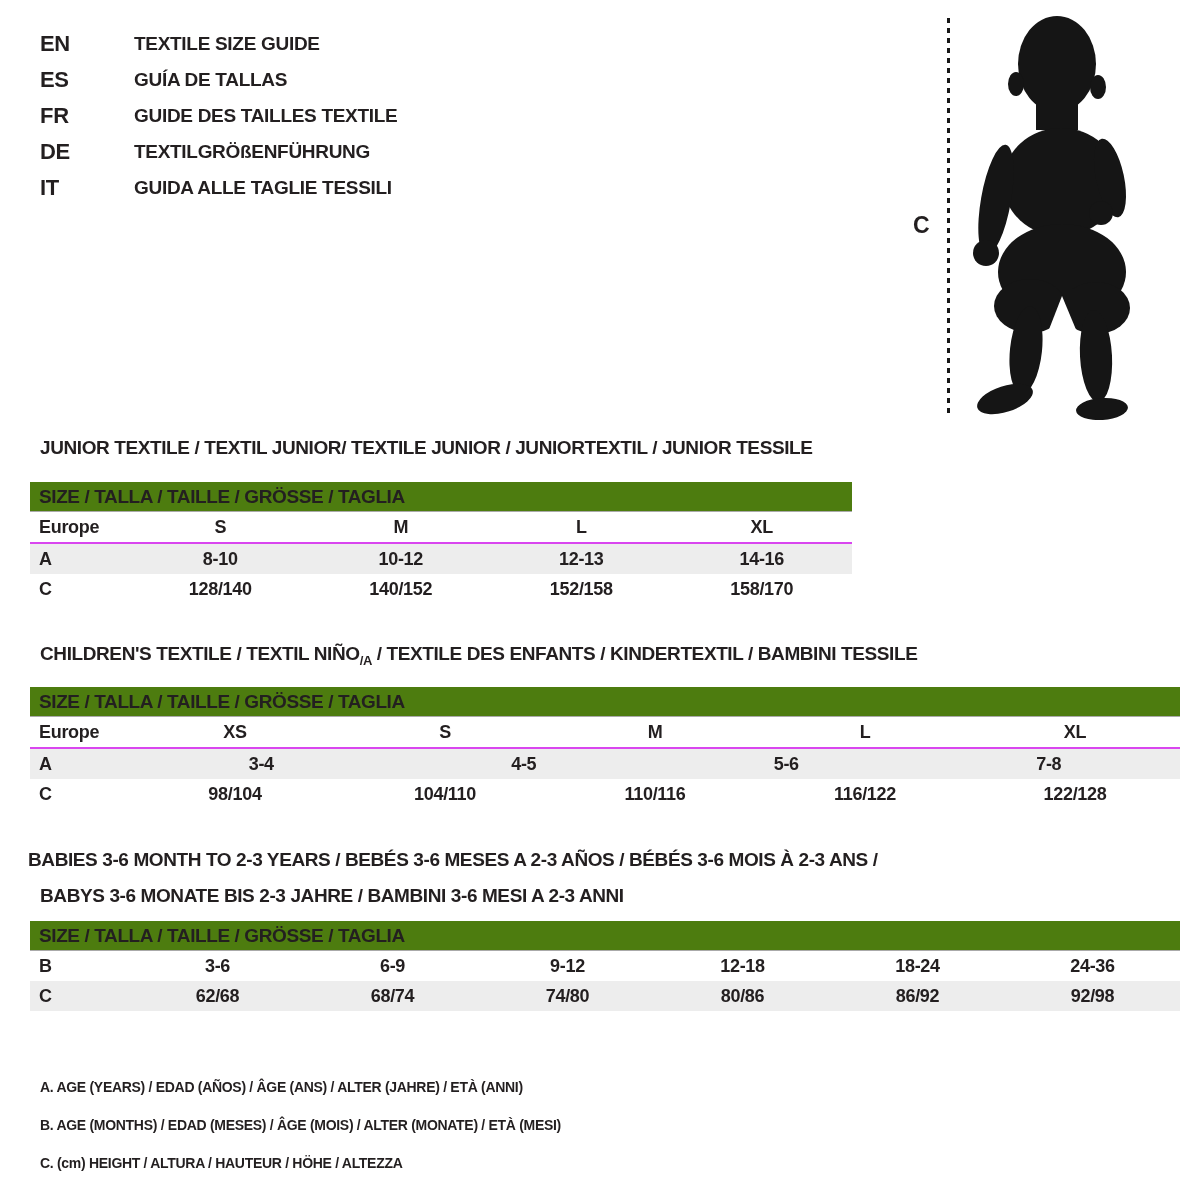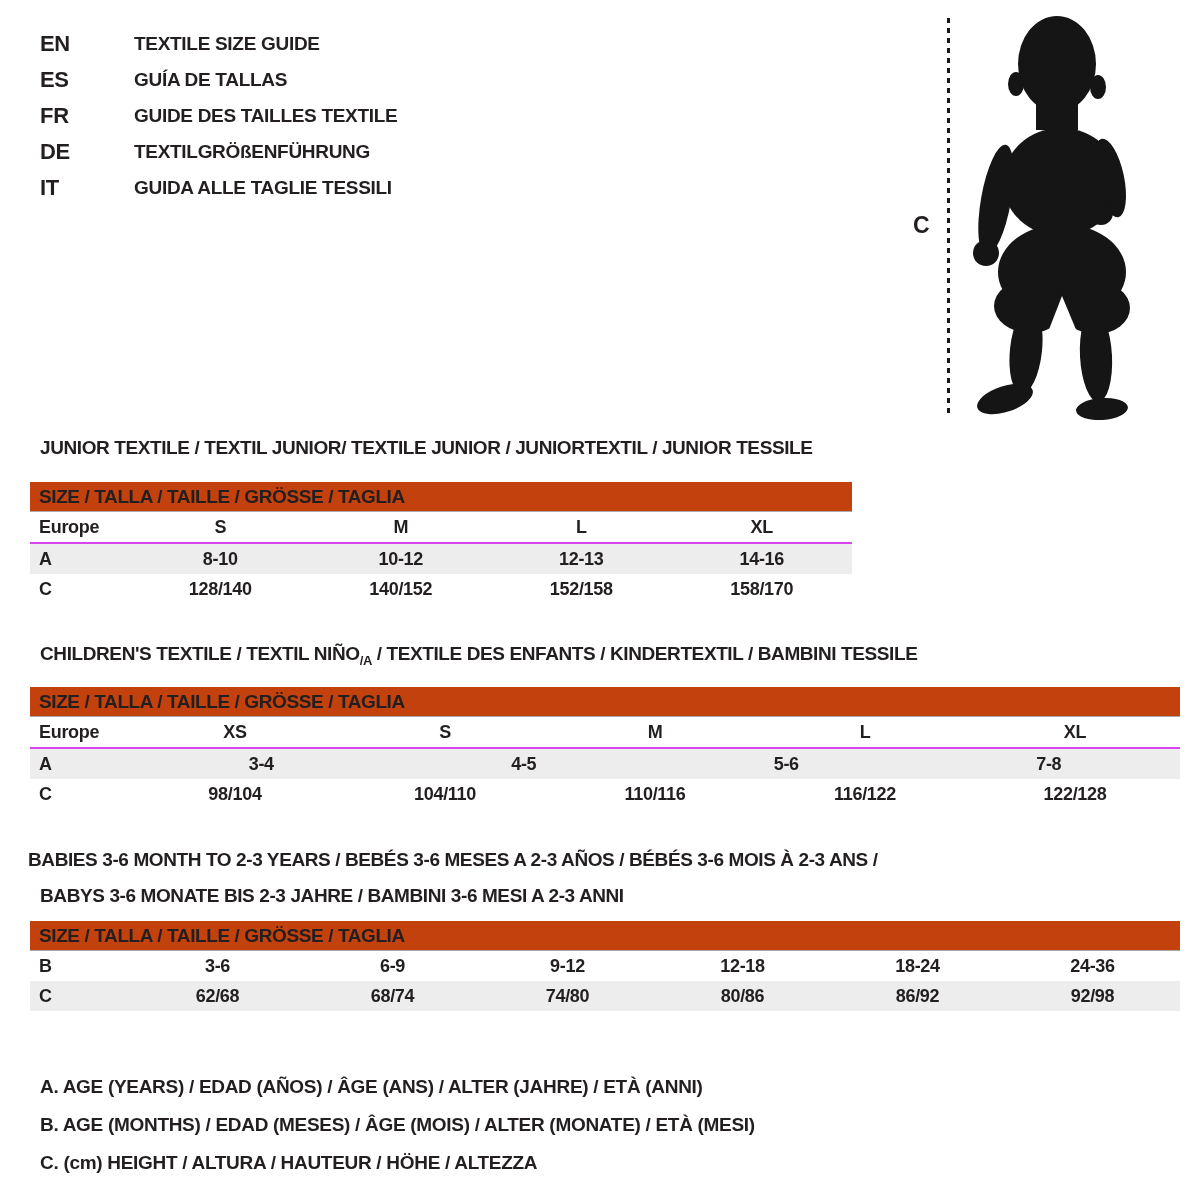--- a/index.html
+++ b/index.html
@@ -27,32 +27,32 @@
   
   .sec-title{font-size:19px;font-weight:bold;letter-spacing:-0.4px;white-space:nowrap;}
   .sec-title sub{font-size:13px;}
 
   
   .sg-table{left:30px;}
   .t-junior{top:482px;width:822px;}
   .t-children{top:687px;width:1150px;}
   .t-babies{top:921px;width:1150px;}
   .size-bar{
-    height:30px;line-height:30px;background:#c2410c;border-bottom:1px solid #aaaaaa;
+    height:30px;line-height:30px;background:#4d7c0f;border-bottom:1px solid #aaaaaa;
     font-size:19px;font-weight:bold;padding-left:9px;letter-spacing:-0.4px;box-sizing:border-box;
   }
   .trow{display:flex;height:30px;line-height:30px;font-size:18px;font-weight:bold;letter-spacing:-0.3px;}
   .trow.divider{border-bottom:2px solid #d946ef;}
   .trow.alt{background:#ededed;}
   .tlabel{width:100px;padding-left:9px;box-sizing:border-box;text-align:left;}
   .tcell{flex:1;text-align:center;}
 
   
   .legend{left:40px;top:1068px;}
-  .legend-line{height:38px;line-height:38px;font-size:19px;font-weight:bold;letter-spacing:-0.3px;white-space:nowrap;}
+  .legend-line{height:38px;line-height:38px;font-size:14px;font-weight:bold;letter-spacing:-0.3px;white-space:nowrap;}
 </style>
 </head>
 <body>
 
 <div class="abs lang-block">
   <div class="lang-row">
     <span class="lang-code">EN</span>
     <span class="lang-label">TEXTILE SIZE GUIDE</span>
   </div>
   <div class="lang-row">

